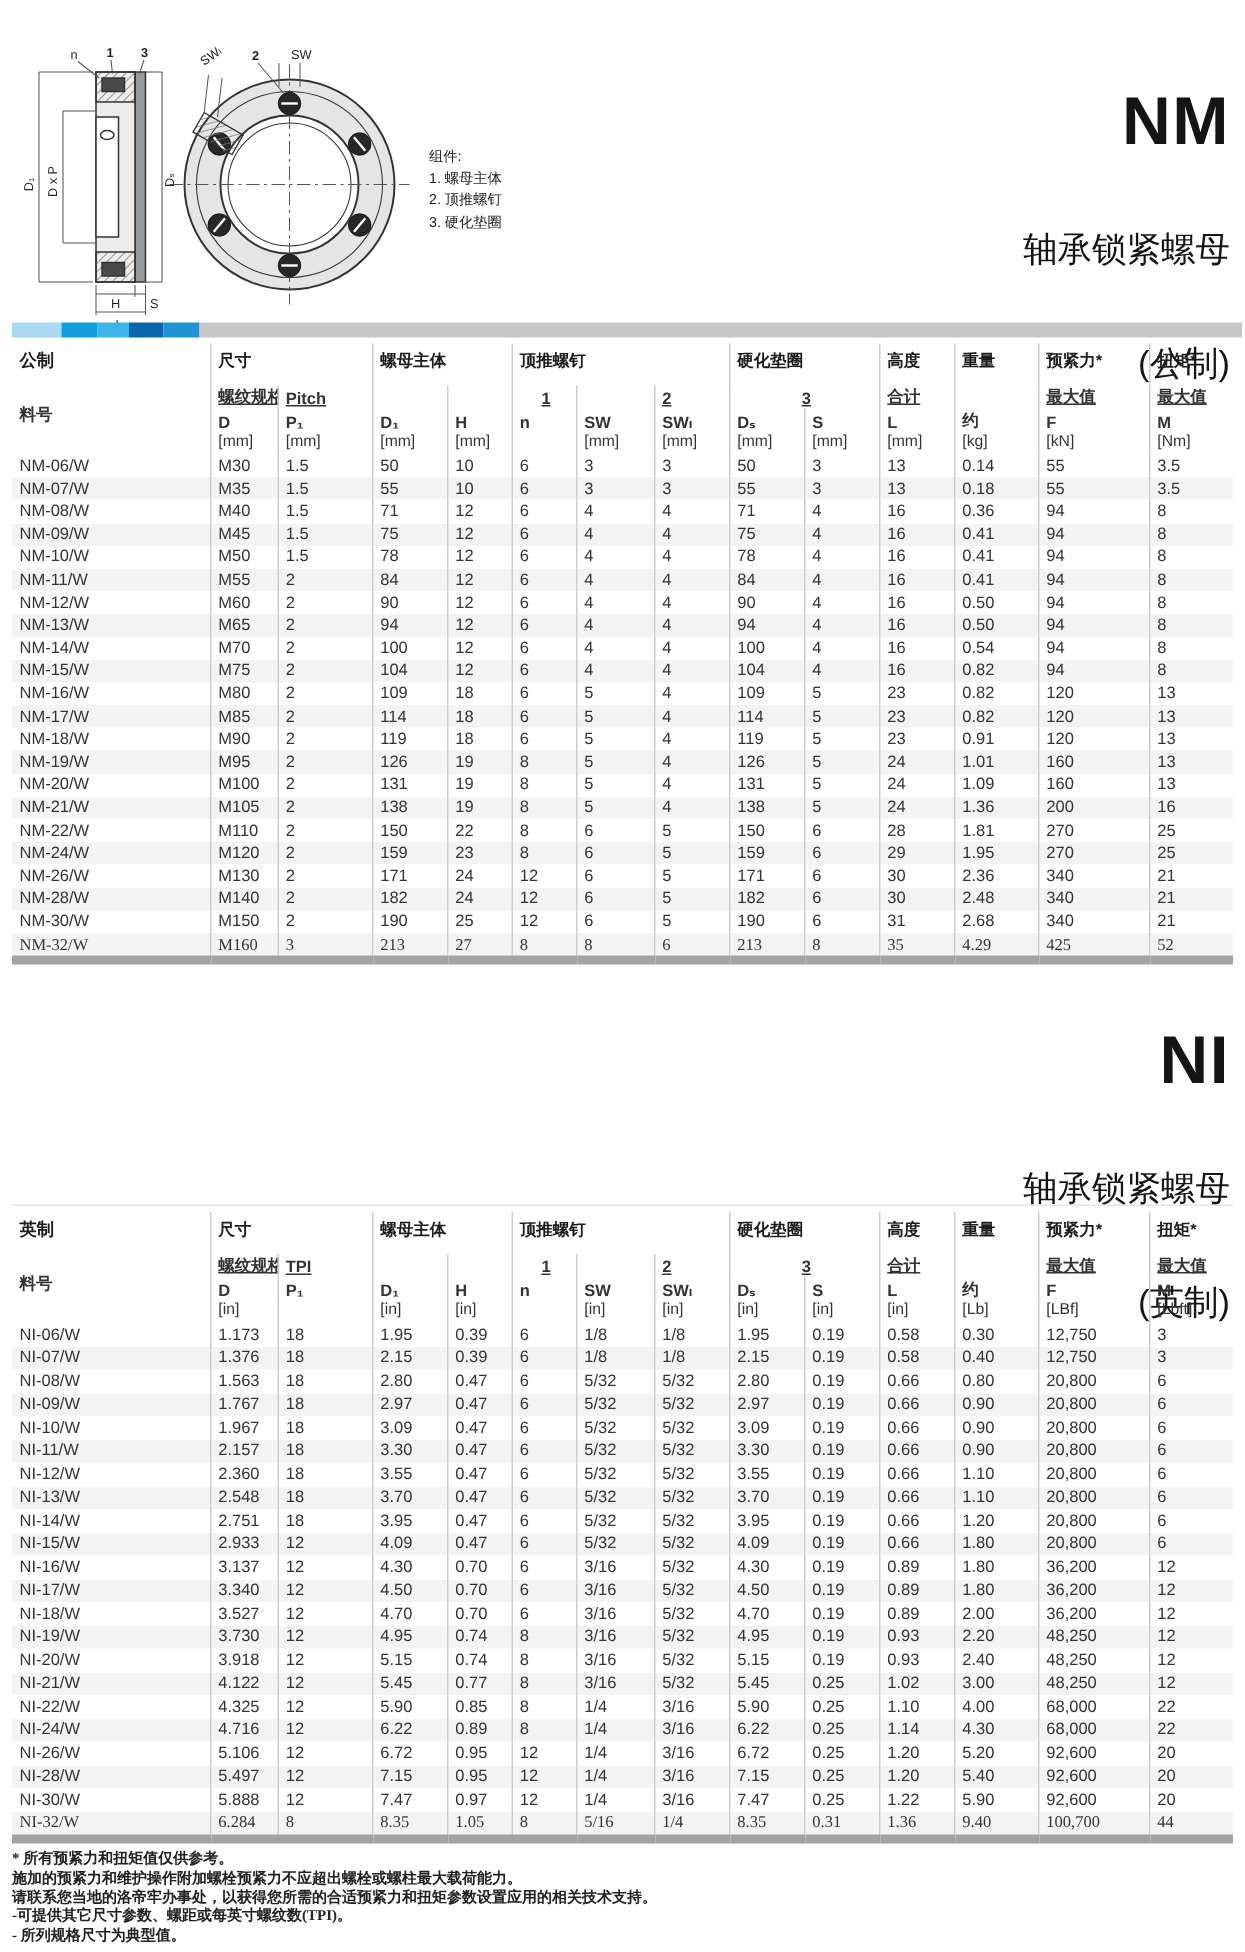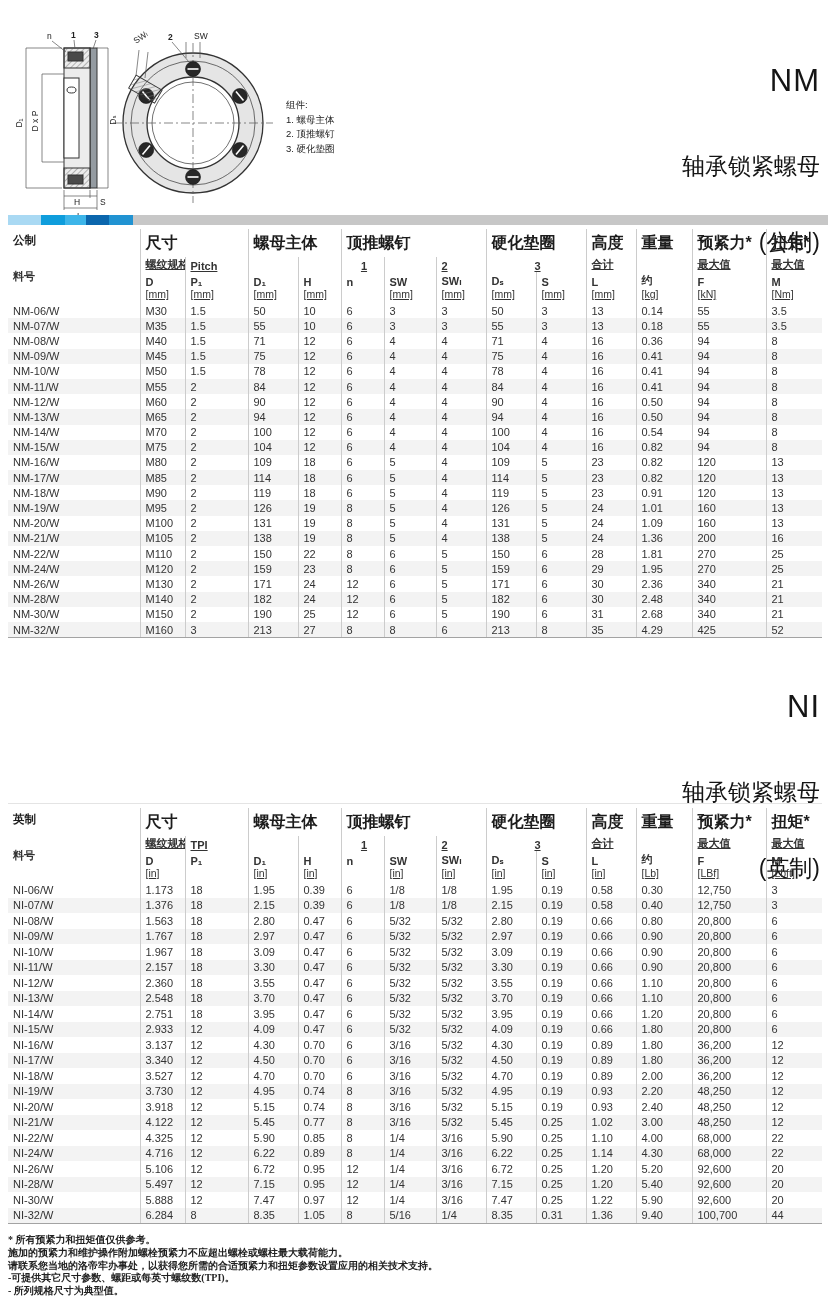--- a/index.html
+++ b/index.html
@@ -4,48 +4,48 @@
 <style>
   html,body{margin:0;padding:0;background:#fff;}
   body{width:830px;height:1301px;position:relative;font-family:"Liberation Sans","DejaVu Sans",sans-serif;color:#333;overflow:hidden;}
 
   
   .hero-svg{position:absolute;top:28px;left:8px;}
   .legend{position:absolute;top:98px;left:286px;font-size:9.5px;line-height:14.5px;color:#222;}
 
   
   .sec-title{position:absolute;right:10px;text-align:right;color:#151515;}
-  .sec-title .big{font-size:31px;line-height:46px;letter-spacing:1px;font-weight:400;}
+  .sec-title .big{font-size:45px;line-height:46px;letter-spacing:1px;font-weight:700;}
   .sec-title .sub{font-size:23px;line-height:28px;font-weight:400;margin-top:48px;}
   .sec-desc{margin-top:9px;font-size:11px;line-height:13.5px;font-weight:bold;color:#222;font-family:"Liberation Serif","DejaVu Serif",serif;}
   .t-nm{top:58px;}
   .t-ni{top:684px;}
 
   
   .bar{position:absolute;top:215px;left:8px;width:820px;height:10px;display:flex;}
   .bar .seg{height:100%;}
   .bar .rest{flex:1;}
 
   
   .twrap{position:absolute;left:8px;}
   .tw1{top:229px;}
   .tw2{top:803px;border-top:1px solid #e4e4e4;padding-top:4px;}
   table.dtable{border-collapse:collapse;table-layout:fixed;width:814px;}
   .dtable td{padding:0 2px 0 5px;text-align:left;font-size:11px;color:#333;white-space:nowrap;overflow:hidden;vertical-align:middle;}
-  .dtable .g{height:24px;vertical-align:top;padding-top:4px;font-weight:bold;font-size:16px;color:#1c1c1c;border-left:1px solid #ccc;}
+  .dtable .g{height:24px;vertical-align:top;padding-top:4px;font-weight:bold;font-size:11px;color:#1c1c1c;border-left:1px solid #ccc;}
   .dtable .l2{height:15px;font-weight:bold;border-left:1px solid #ccc;vertical-align:bottom;text-decoration:underline;}
   .dtable .sym{height:16px;font-weight:bold;border-left:1px solid #ccc;vertical-align:bottom;}
-  .dtable .unit{height:15px;font-size:10.5px;color:#333;border-left:1px solid #ccc;vertical-align:top;text-decoration:underline;}
+  .dtable .unit{height:15px;font-size:10.5px;color:#333;border-left:1px solid #ccc;vertical-align:top;}
   .dtable .corner{position:relative;border-left:none;}
   .dtable .corner .sysname{position:absolute;top:4px;left:5px;font-weight:bold;font-size:11.5px;color:#1c1c1c;}
   .dtable .corner .rowhead{position:absolute;top:40px;left:5px;font-weight:bold;font-size:11px;}
   .dtable tbody td{border-left:1px solid #ccc;}
   .dtable tbody td:first-child{border-left:none;}
   .dtable tbody tr:nth-child(even){background:#f3f3f3;}
-  .dtable tbody tr:last-child td{border-bottom:1px solid #a3a3a3;}
+  .dtable tbody tr:last-child td{border-bottom:6px solid #a3a3a3;font-family:Liberation Serif, serif;}
   .tw1 tbody td{height:15.2px;}
   .tw2 tbody td{height:15.5px;}
 
   
   .footnotes{position:absolute;top:1234px;left:8px;font-size:10px;line-height:12.8px;color:#222;font-family:"Liberation Serif","DejaVu Serif",serif;font-weight:bold;}
 
   svg text{font-family:"Liberation Sans","DejaVu Sans",sans-serif;}
 </style>
 </head>
 <body>

